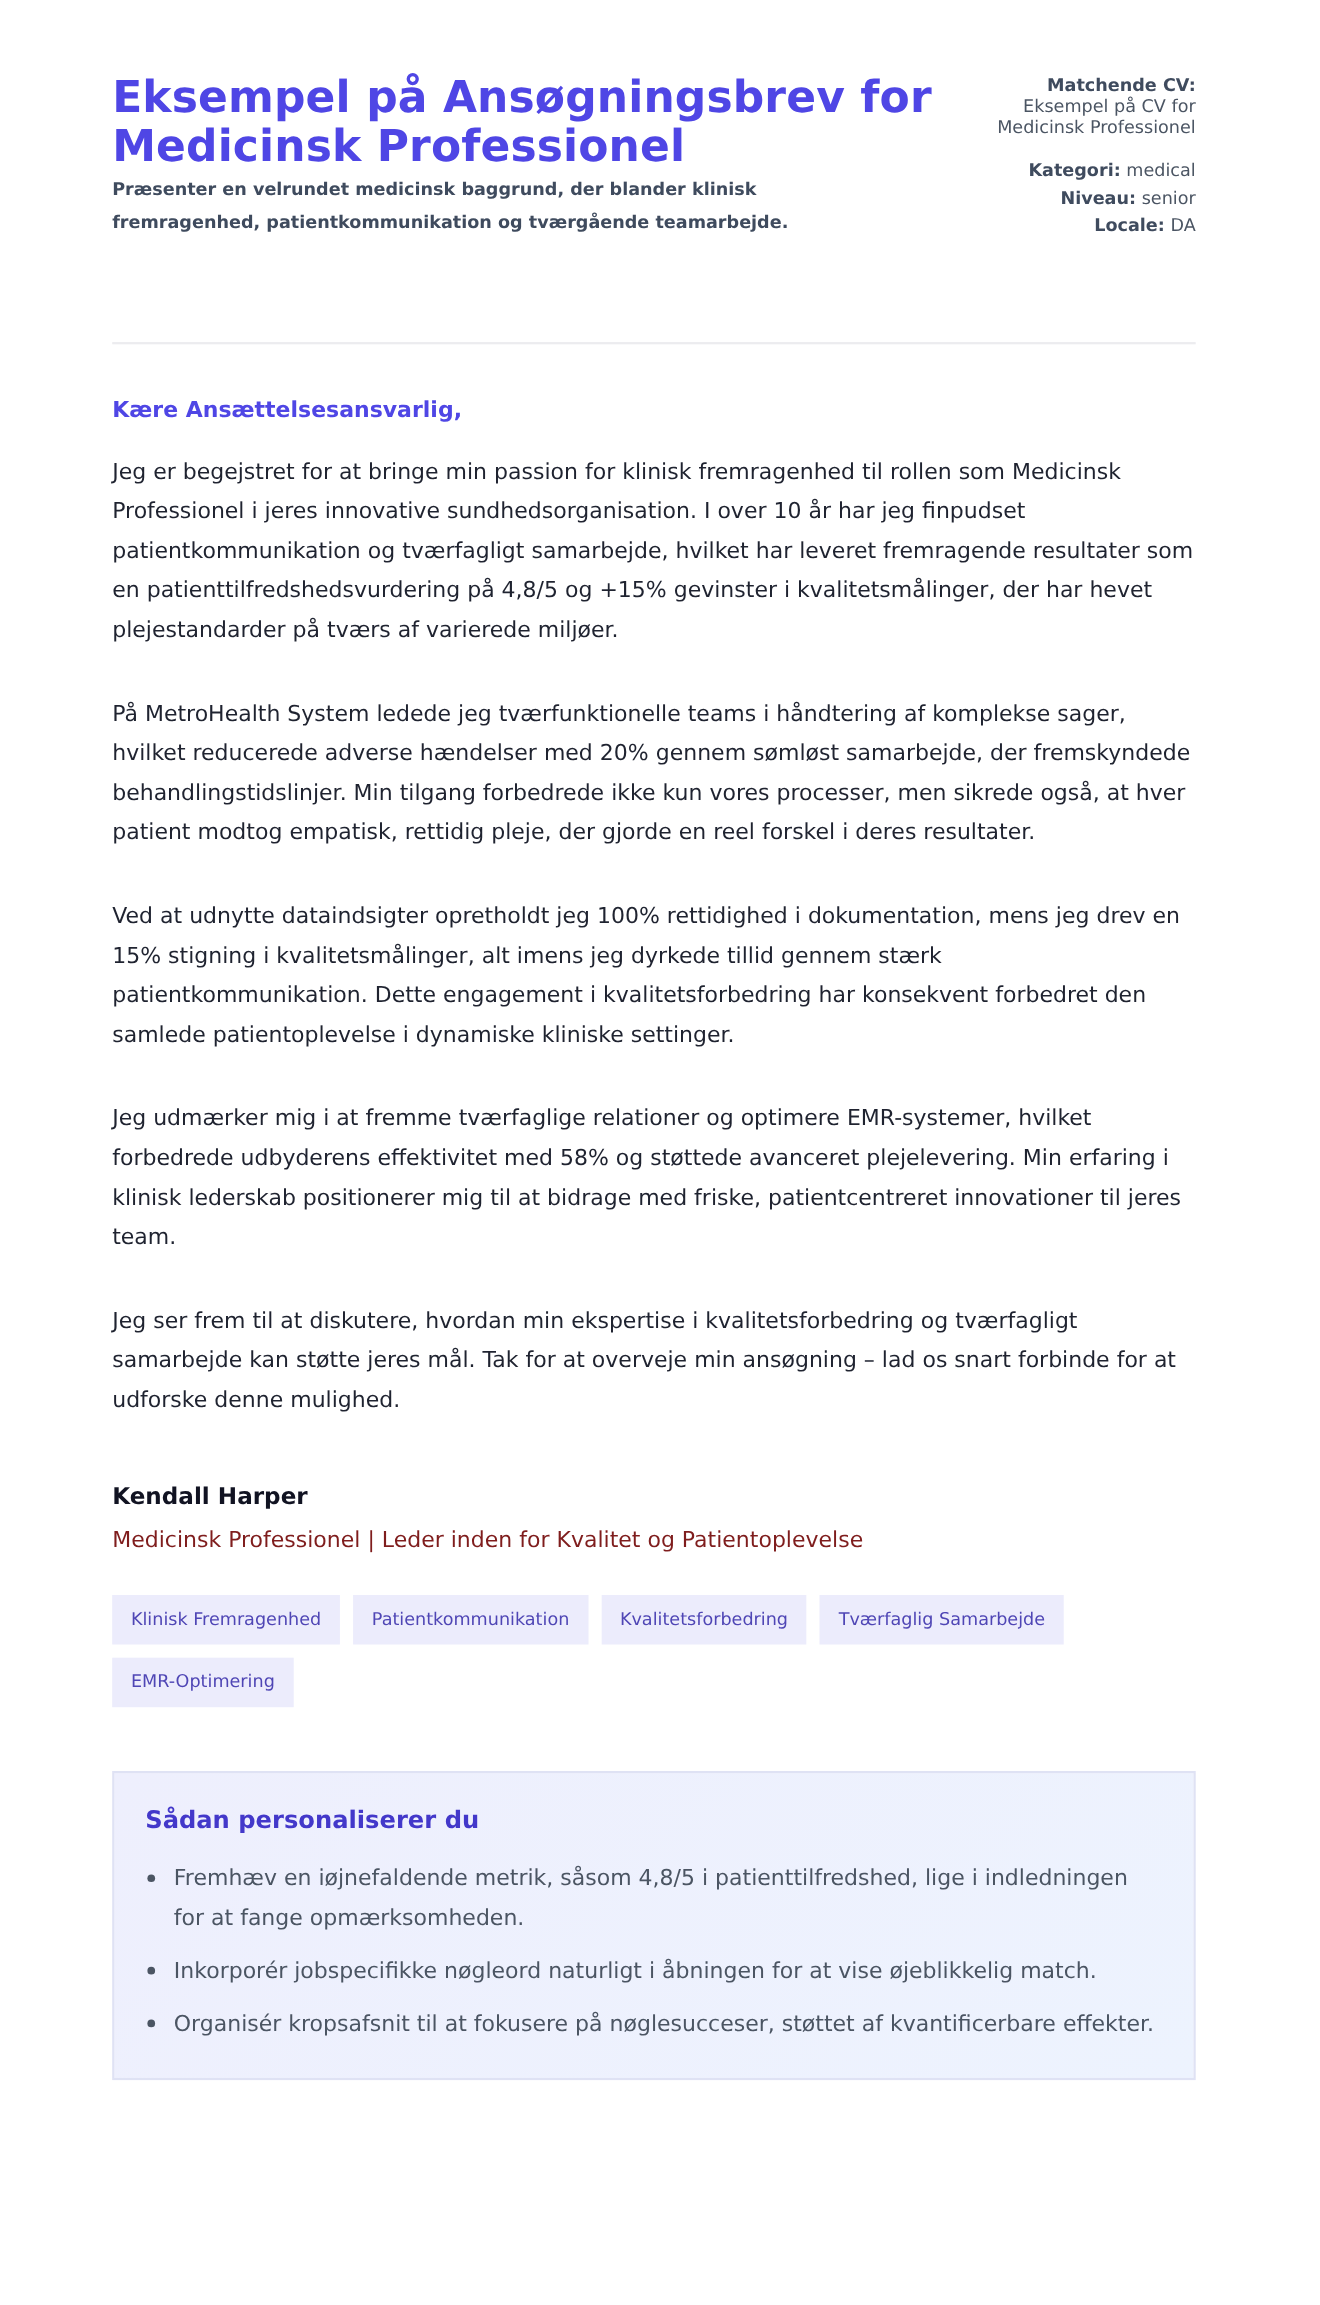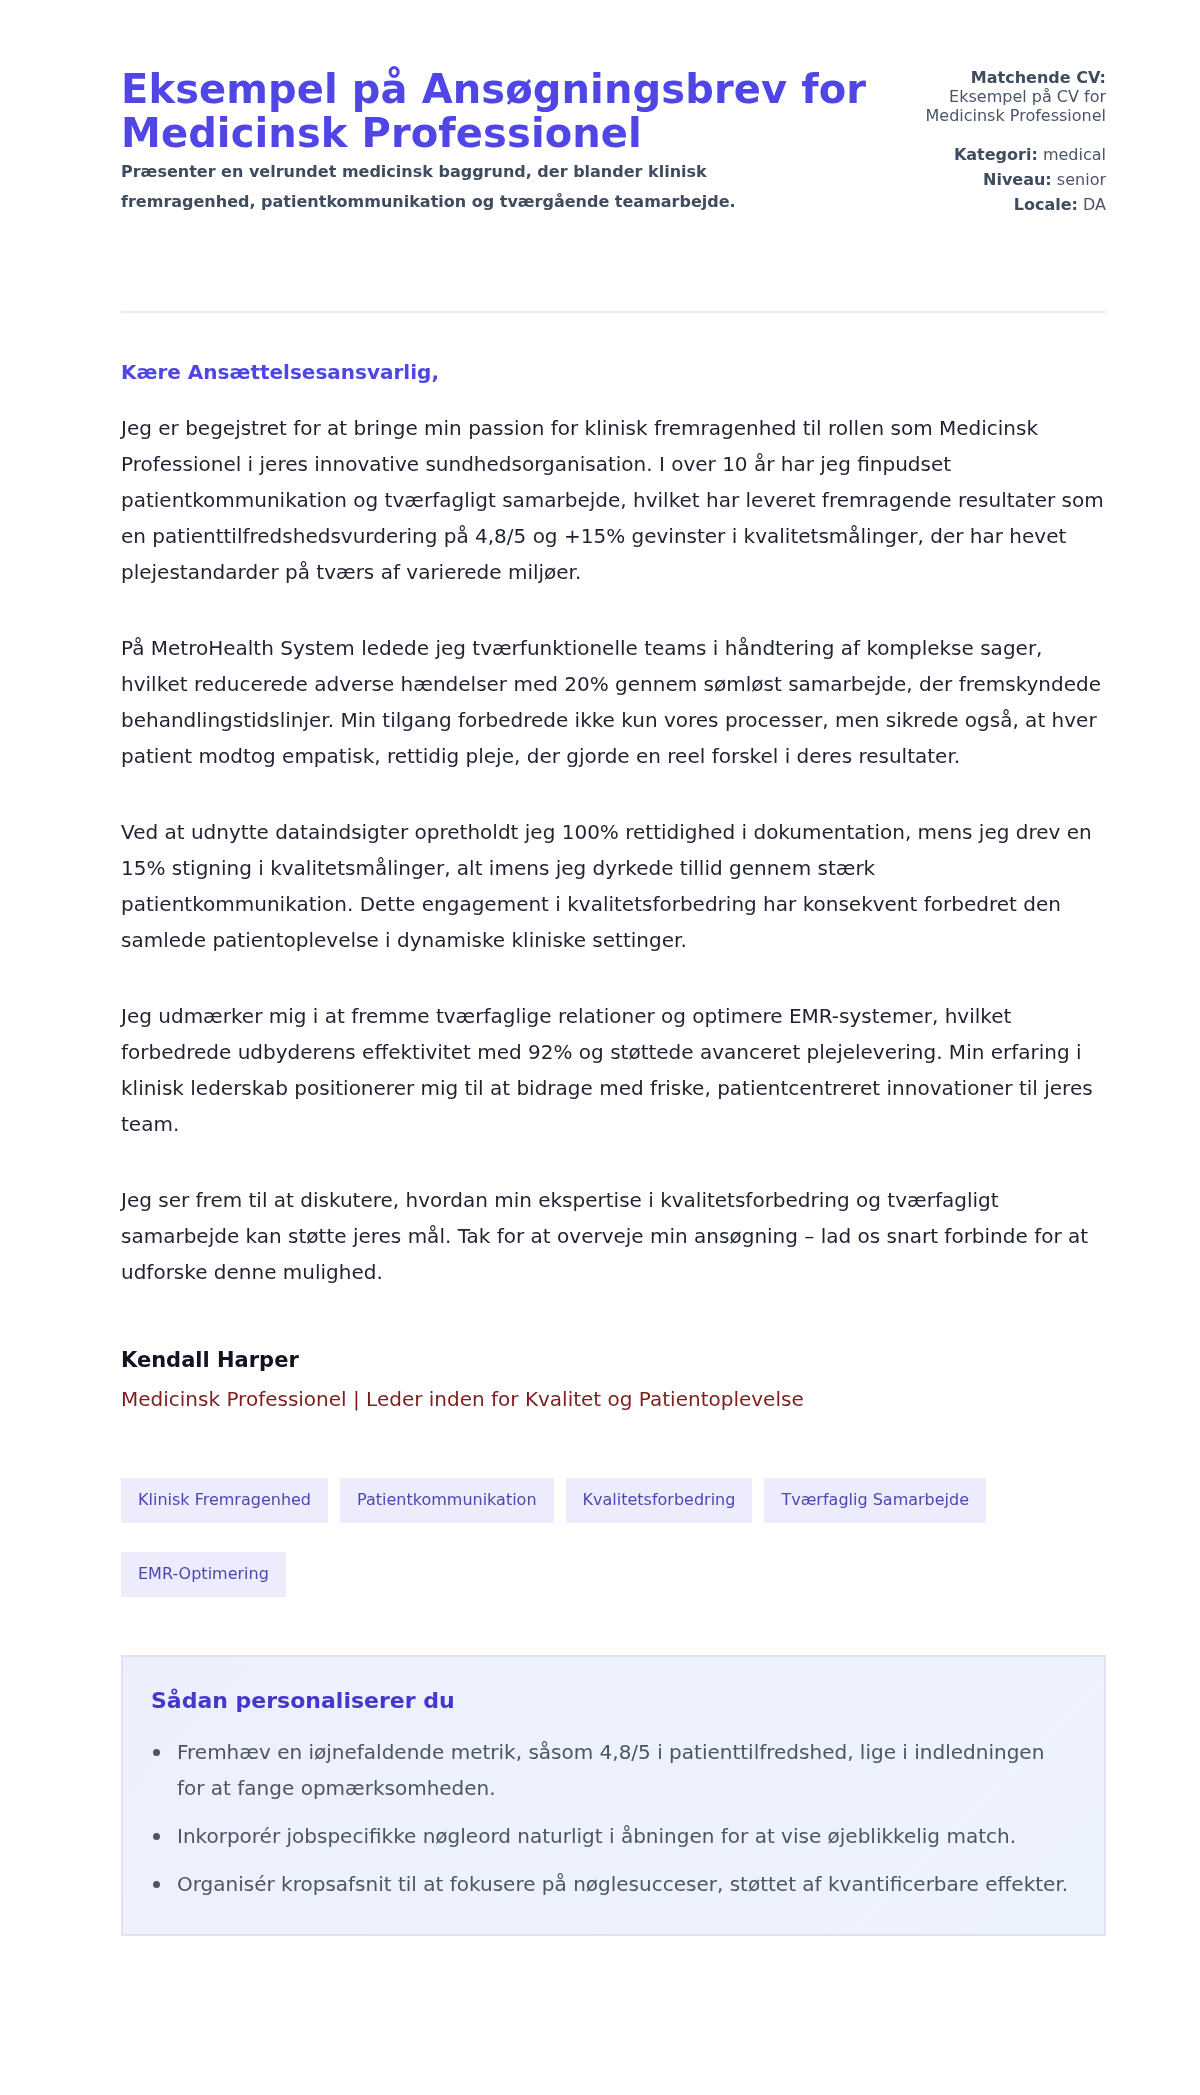--- a/index.html
+++ b/index.html
@@ -7,21 +7,21 @@
     body {
       width: 1200px;
       height: 2095px;
       font-family: "DejaVu Sans", sans-serif;
       color: #1f2330;
       position: relative;
       overflow: hidden;
     }
     .page {
       position: absolute;
-      left: 121px;
+      left: 102px;
       top: 0;
       width: 985px;
     }
     .header {
       display: flex;
       justify-content: space-between;
       align-items: flex-start;
       padding-top: 67px;
       height: 313px;
       border-bottom: 2px solid #ececef;
@@ -74,24 +74,24 @@
       font-weight: bold;
       color: #111322;
     }
     .sig-role {
       margin-top: 13px;
       font-size: 20px;
       line-height: 26px;
       color: #7f1d1d;
     }
     .tags {
-      margin-top: 66px;
+      margin-top: 38px;
       display: flex;
       flex-wrap: wrap;
-      gap: 29px 12px;
+      gap: 12px 12px;
       width: 985px;
     }
     .tag {
       background: #ececfc;
       color: #4f46b5;
       font-size: 16px;
       line-height: 20px;
       padding: 12px 17px 12px 17px;
       height: 45px;
     }
@@ -158,21 +158,21 @@
         <span>DA</span>
       </div>
     </div>
   </header>
 
   <section>
     <div class="greeting">Kære Ansættelsesansvarlig,</div>
     <p class="body-p">Jeg er begejstret for at bringe min passion for klinisk fremragenhed til rollen som Medicinsk Professionel i jeres innovative sundhedsorganisation. I over 10 år har jeg finpudset patientkommunikation og tværfagligt samarbejde, hvilket har leveret fremragende resultater som en patienttilfredshedsvurdering på 4,8/5 og +15% gevinster i kvalitetsmålinger, der har hevet plejestandarder på tværs af varierede miljøer.</p>
     <p class="body-p">På MetroHealth System ledede jeg tværfunktionelle teams i håndtering af komplekse sager, hvilket reducerede adverse hændelser med 20% gennem sømløst samarbejde, der fremskyndede behandlingstidslinjer. Min tilgang forbedrede ikke kun vores processer, men sikrede også, at hver patient modtog empatisk, rettidig pleje, der gjorde en reel forskel i deres resultater.</p>
     <p class="body-p">Ved at udnytte dataindsigter opretholdt jeg 100% rettidighed i dokumentation, mens jeg drev en 15% stigning i kvalitetsmålinger, alt imens jeg dyrkede tillid gennem stærk patientkommunikation. Dette engagement i kvalitetsforbedring har konsekvent forbedret den samlede patientoplevelse i dynamiske kliniske settinger.</p>
-    <p class="body-p">Jeg udmærker mig i at fremme tværfaglige relationer og optimere EMR-systemer, hvilket forbedrede udbyderens effektivitet med 92% og støttede avanceret plejelevering. Min erfaring i klinisk lederskab positionerer mig til at bidrage med friske, patientcentreret innovationer til jeres team.</p>
+    <p class="body-p">Jeg udmærker mig i at fremme tværfaglige relationer og optimere EMR-systemer, hvilket forbedrede udbyderens effektivitet med 58% og støttede avanceret plejelevering. Min erfaring i klinisk lederskab positionerer mig til at bidrage med friske, patientcentreret innovationer til jeres team.</p>
     <p class="body-p">Jeg ser frem til at diskutere, hvordan min ekspertise i kvalitetsforbedring og tværfagligt samarbejde kan støtte jeres mål. Tak for at overveje min ansøgning – lad os snart forbinde for at udforske denne mulighed.</p>
   </section>
 
   <section class="signature">
     <div class="sig-name">Kendall Harper</div>
     <div class="sig-role">Medicinsk Professionel | Leder inden for Kvalitet og Patientoplevelse</div>
   </section>
 
   <div class="tags">
     <span class="tag">Klinisk Fremragenhed</span>

